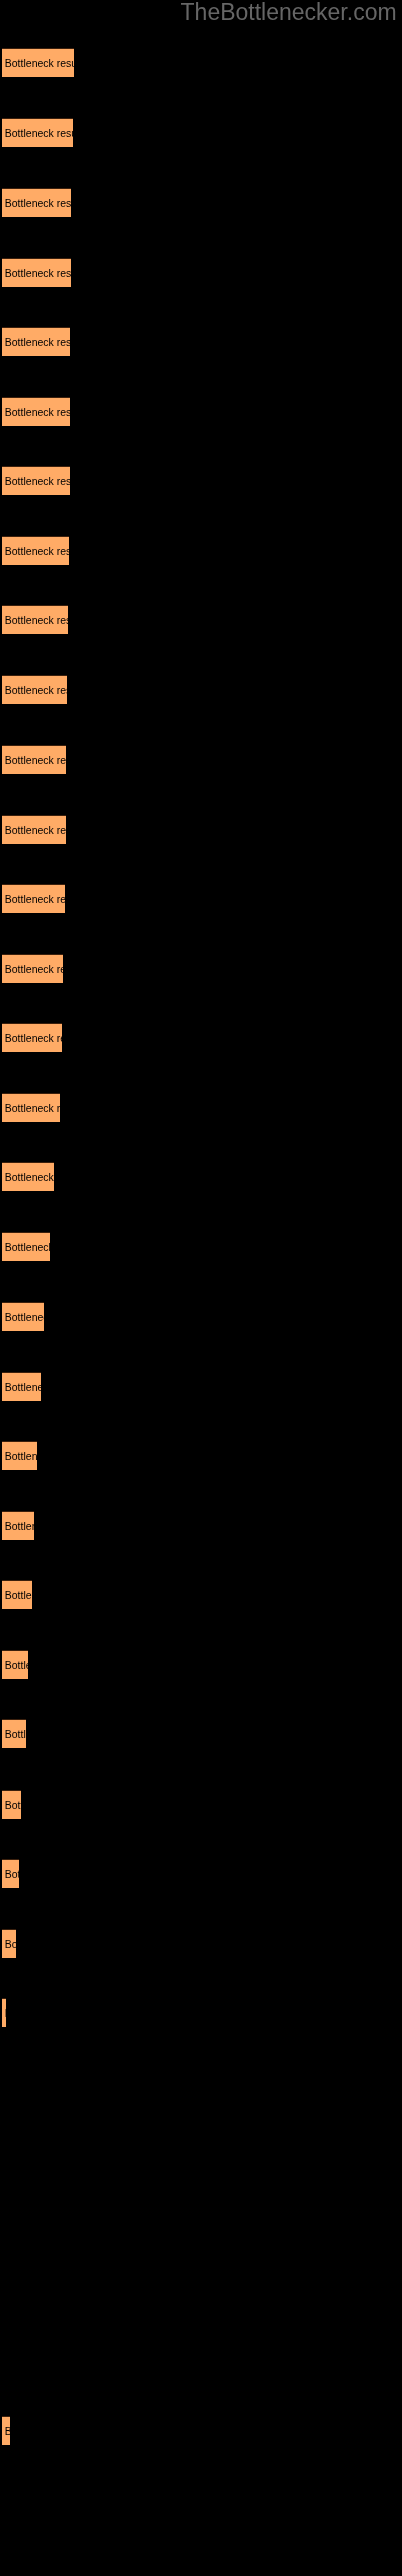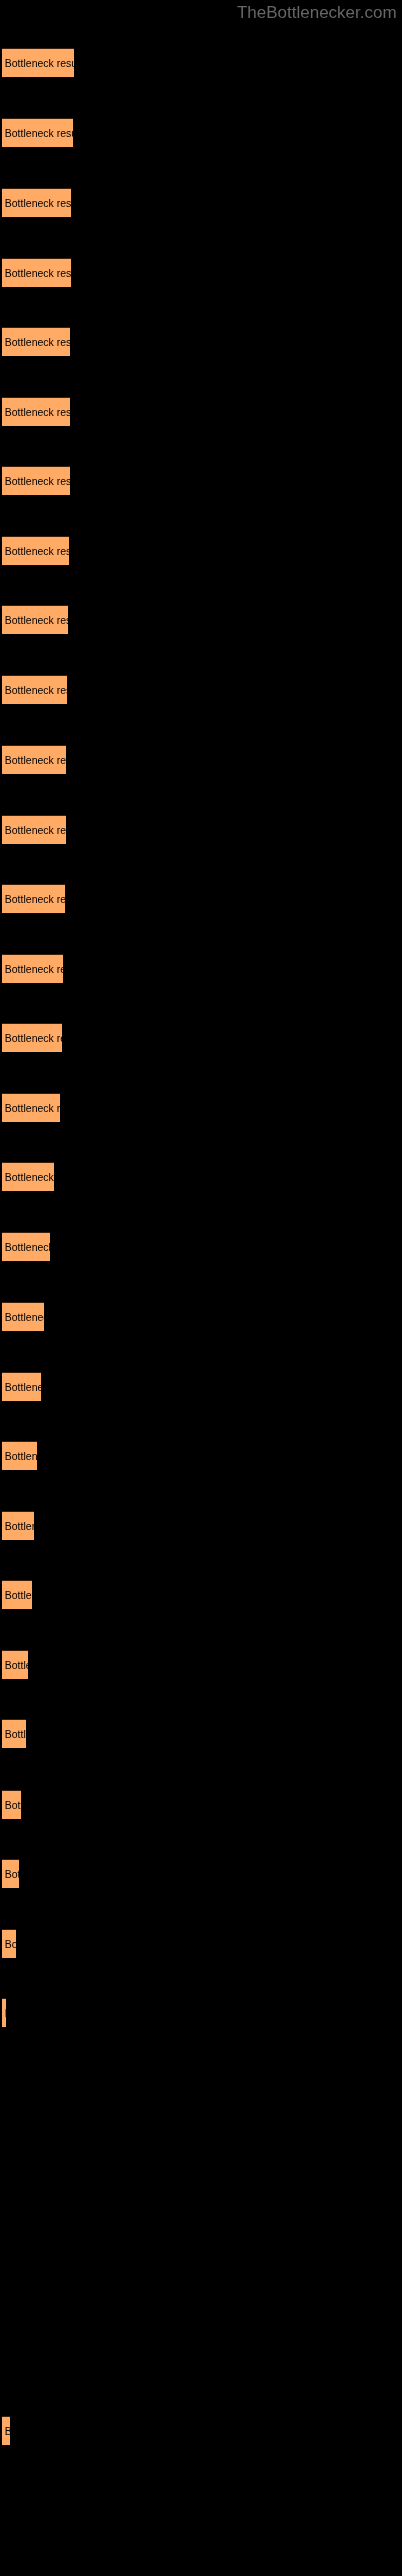--- a/index.html
+++ b/index.html
@@ -16,21 +16,21 @@
     height: 2576px;
     background: #000000;
     overflow: hidden;
   }
   #site-title {
     position: absolute;
     top: 1.6px;
     right: 6.4px;
     color: #666666;
     font-family: "Liberation Sans", sans-serif;
-    font-size: 17px;
+    font-size: 23px;
     letter-spacing: 0px;
     white-space: nowrap;
     line-height: 21px;
   }
   #bars-layer {
     position: absolute;
     left: 0;
     top: 0;
     width: 403px;
     height: 2576px;

